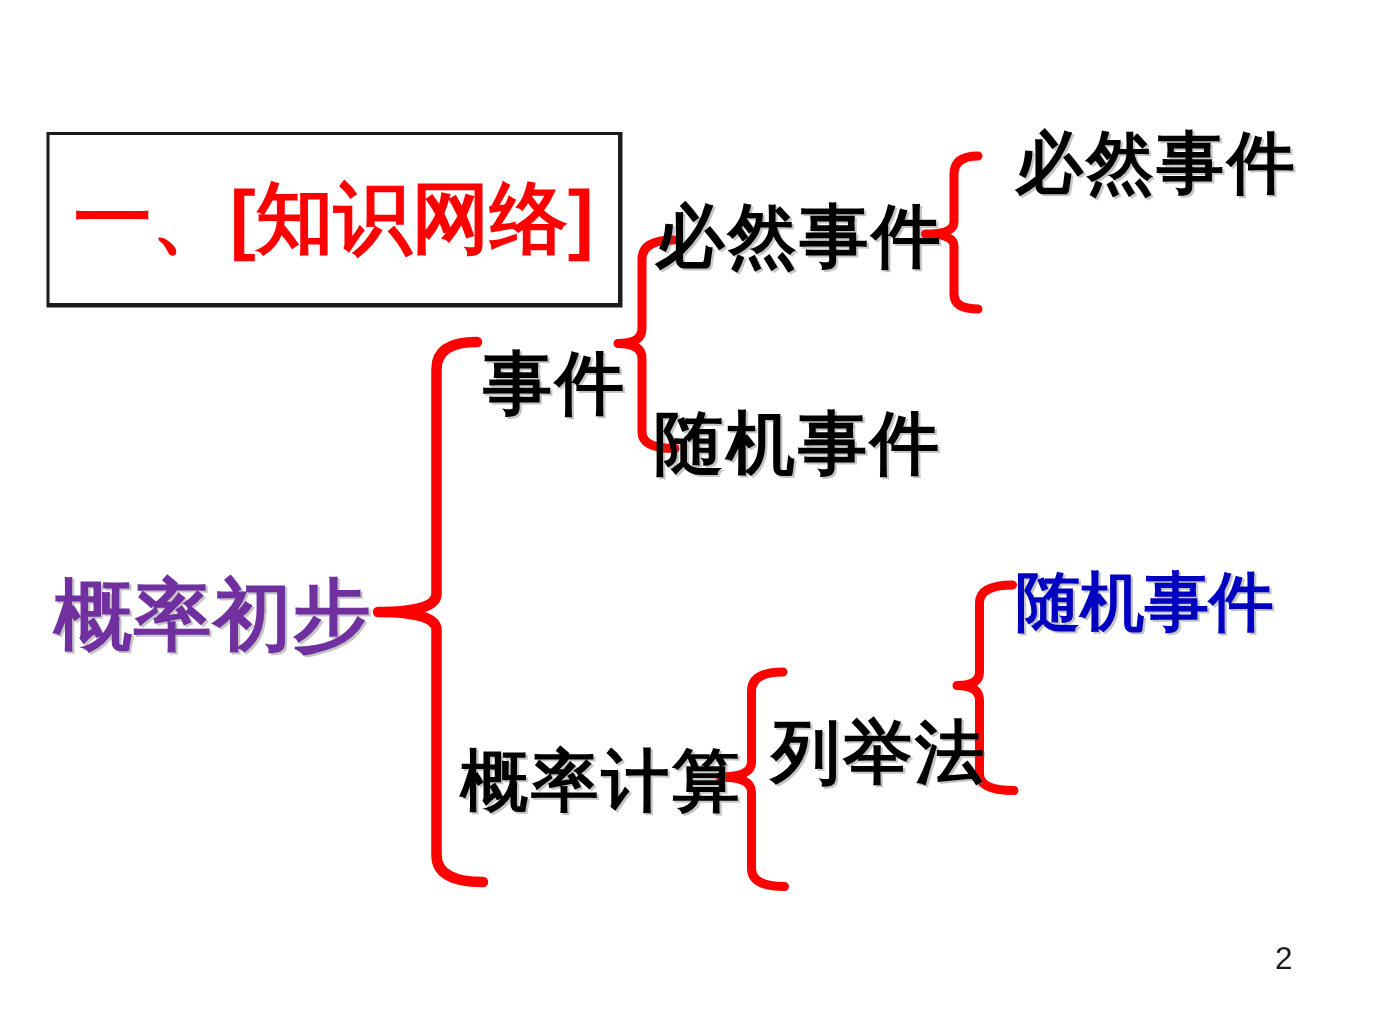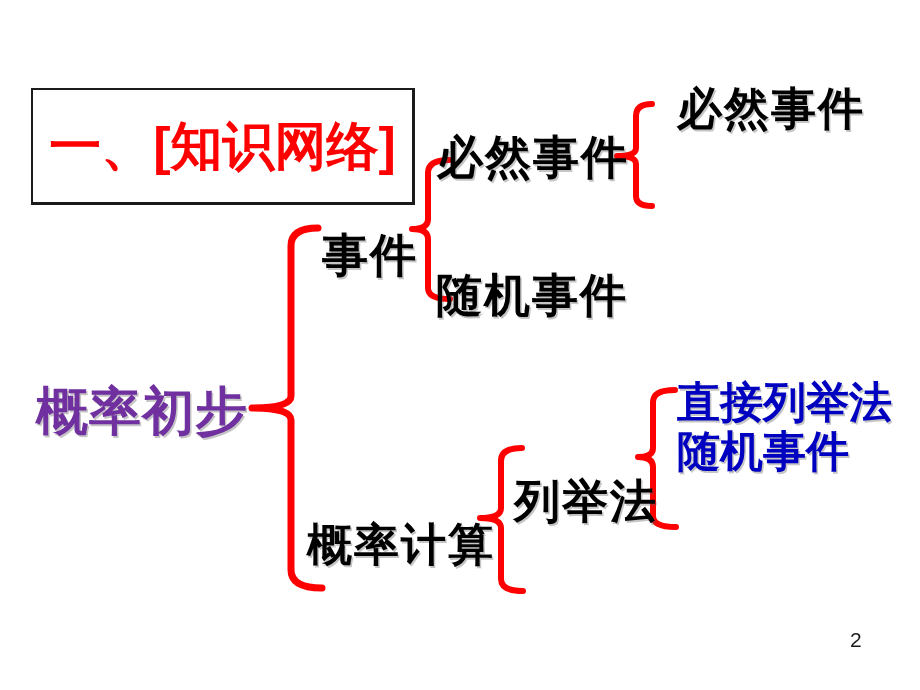--- a/index.html
+++ b/index.html
@@ -24,21 +24,21 @@
   .title-text{
     font-weight:bold;font-size:52px;line-height:1;color:#ff0000;
     letter-spacing:0;white-space:nowrap;
   }
   .root-node{left:36px;top:385px;font-size:52px;color:#7030a0;letter-spacing:1px;text-align:right;}
   .n-shijian{left:322px;top:232px;font-size:46px;}
   .n-queding{left:437px;top:134px;font-size:46px;}
   .n-biran{left:677px;top:86px;font-size:45px;}
   .n-bukeneng{left:656px;top:184px;font-size:45px;}
   .n-suiji{left:436px;top:272px;font-size:46px;}
-  .n-gailvjisuan{left:307px;top:522px;font-size:45px;}
+  .n-gailvjisuan{left:307px;top:498px;font-size:45px;}
   .n-lijufa{left:514px;top:434px;font-size:46px;margin-top:44px;}
   .blue-group{
     left:677px;top:378px;font-size:43px;line-height:49px;
     color:#0000c0;letter-spacing:0;
   }
   .blue-group div{line-height:49px;}
   .n-pinlv{left:527px;top:568px;font-size:45px;color:#0000c0;letter-spacing:5px;}
   .page-number{
     position:absolute;left:850px;top:629px;font-size:21px;color:#1a1a1a;
     font-weight:normal;line-height:1;
@@ -72,19 +72,18 @@
   <div class="node n-gailvjisuan">概率计算</div>
 
   <div class="node n-queding">必然事件</div>
   <div class="node n-suiji">随机事件</div>
 
   <div class="node n-biran">必然事件</div>
 
   <div class="node n-lijufa">列举法</div>
 
   <div class="node blue-group">
-    <div>直接列举法</div>
     <div>随机事件</div>
   </div>
 
   <div class="page-number">2</div>
 
 </div>
 
 </body></html>

